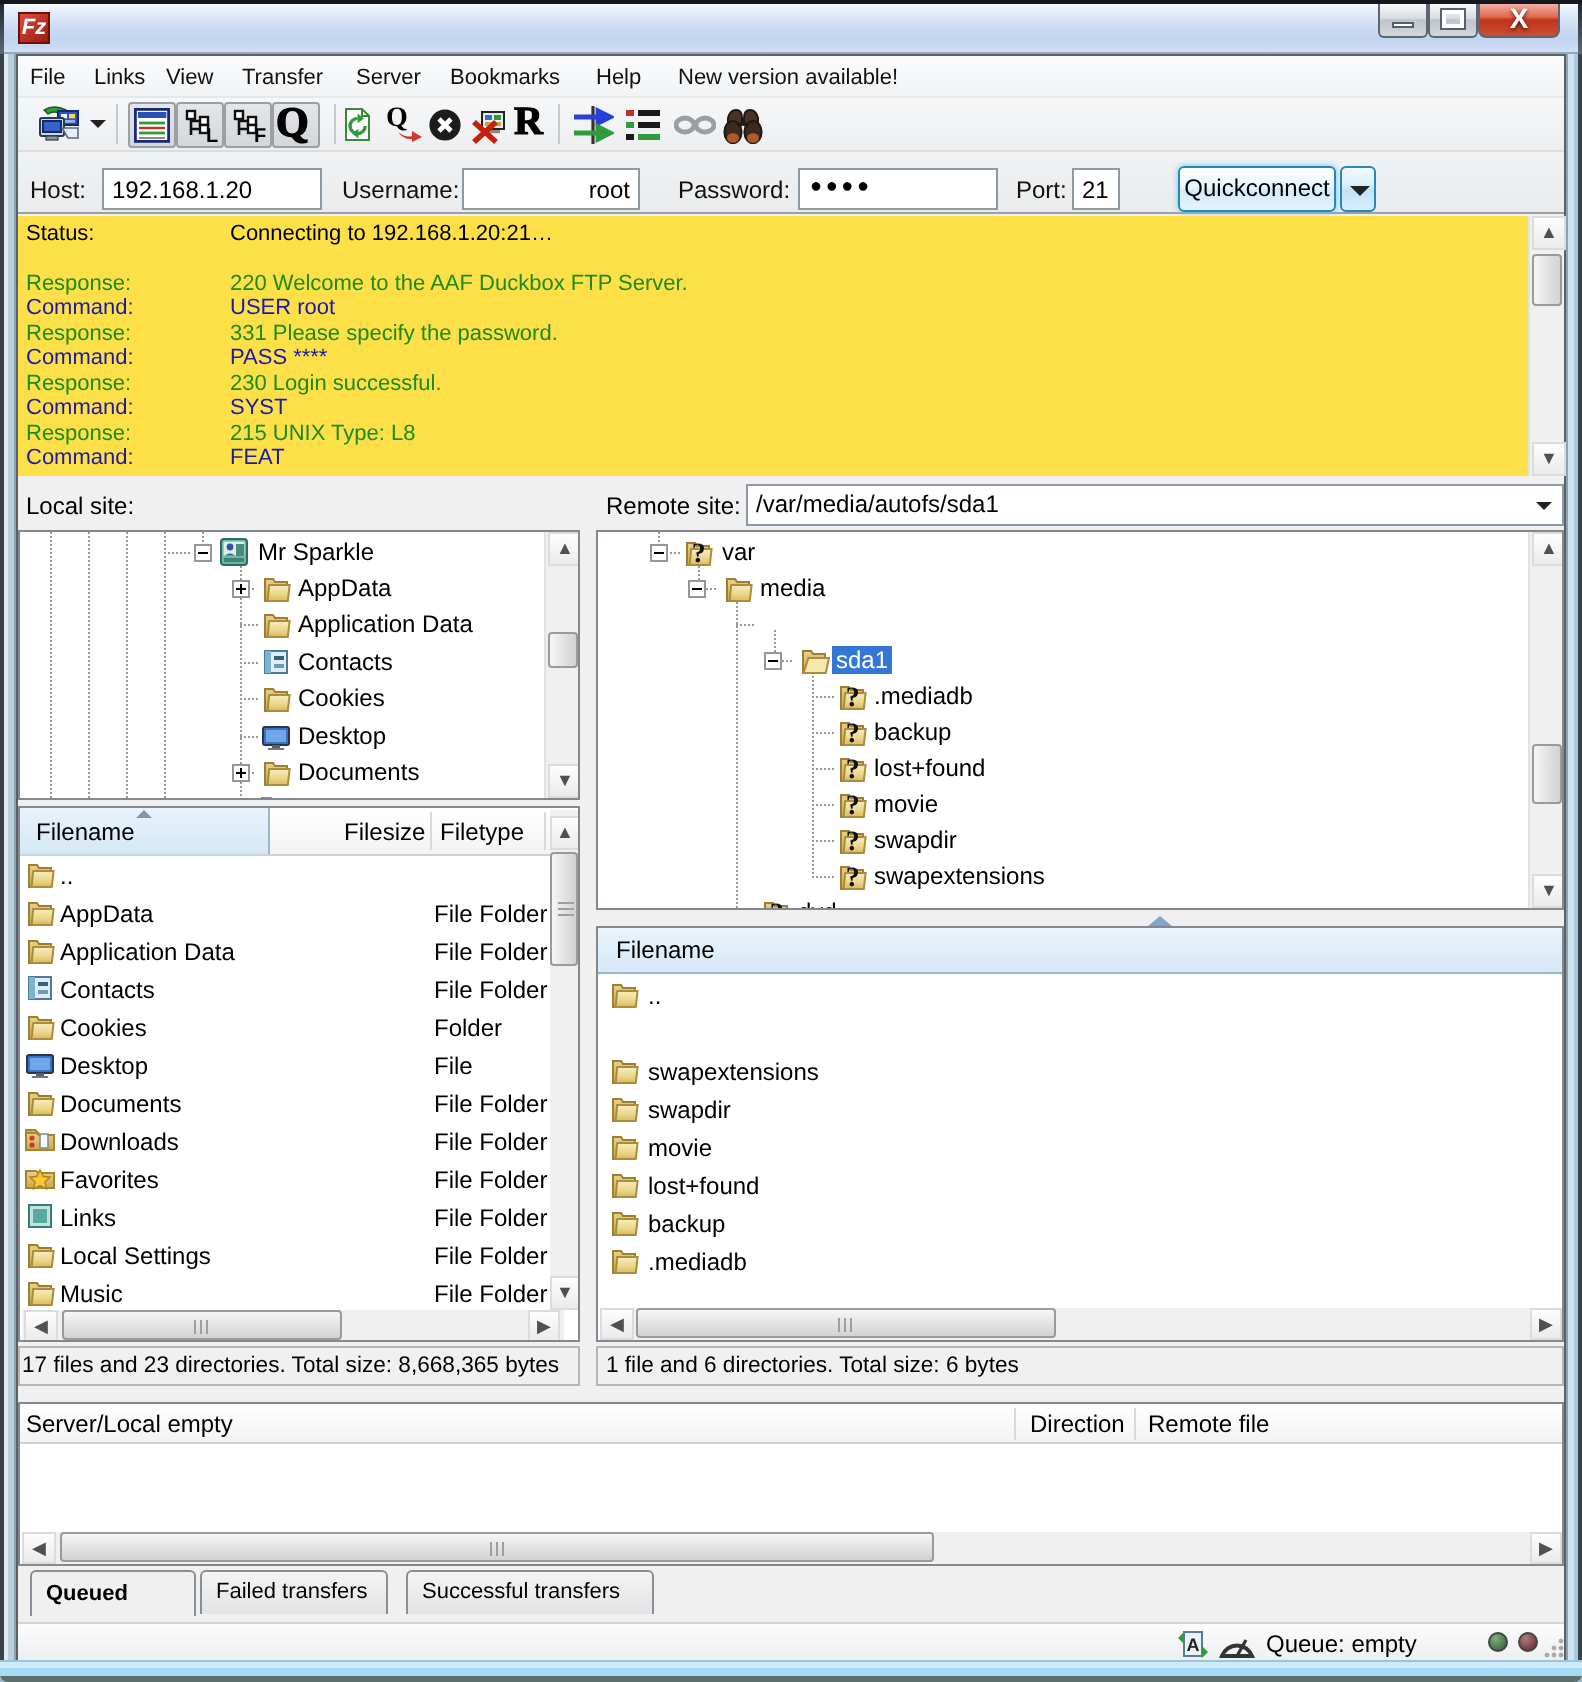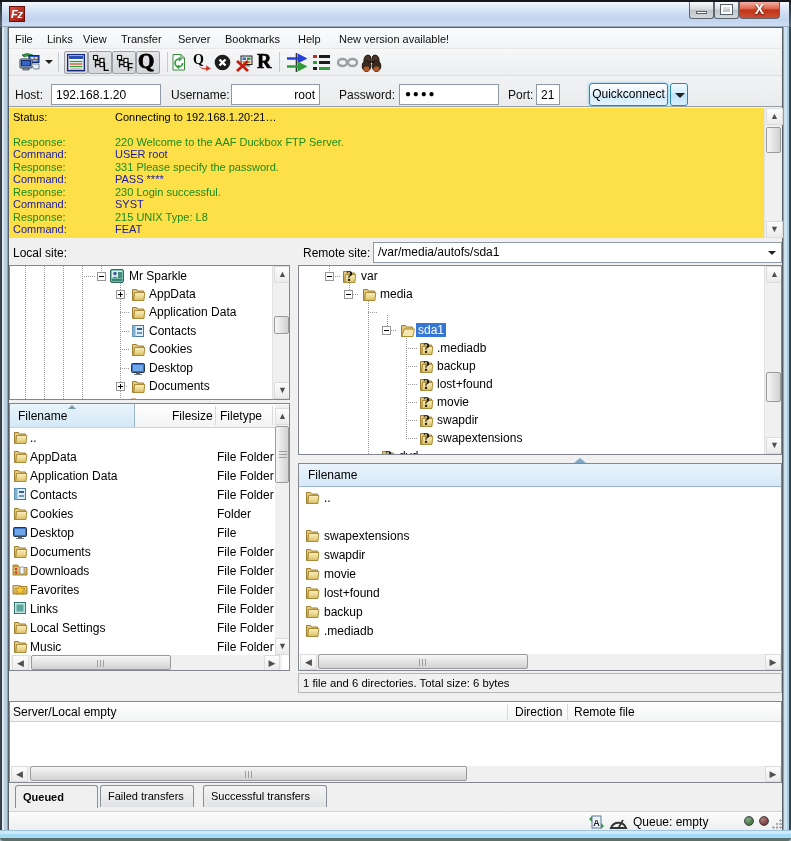--- a/index.html
+++ b/index.html
@@ -641,20 +641,21 @@
           <span style="position:absolute;left:25px;top:2px;">.mediadb</span>
         </div>
       <div class="sb-h" style="left:1px; top:190px; width:482px; height:16px;">
         <div class="sb-btn-h" style="left:0; top:0;">◀</div>
         <div class="sb-thumb-h" style="left:18px; top:0; width:210px; height:15px;">
             <span style="position:absolute;left:50%;top:4px;width:8px;height:7px;margin-left:-4px;background:repeating-linear-gradient(90deg,#9f9f9f 0 1px, transparent 1px 3px);"></span>
           </div>
         <div class="sb-btn-h" style="left:465px; top:0; width:16px;">▶</div>
       </div>
     </div>
+    <div class="statusline" style="left:0; top:645px; width:281px; height:20px; padding:3px 1px;">17 files and 23 directories. Total size: 8,668,365 bytes</div>
     <div class="statusline" style="left:289px; top:645px; width:484px; height:20px; padding:3px 4px;">1 file and 6 directories. Total size: 6 bytes</div>
     <div id="queue" class="panel" style="left:0; top:673px; width:773px; height:82px;">
       <div class="lhead" style="left:0; top:0; width:771px; height:20px;">
         <span style="position:absolute;left:3px;top:3px;">Server/Local empty</span>
         <div class="hsep" style="left:497px;height:16px;"></div>
         <span style="position:absolute;left:505px;top:3px;">Direction</span>
         <div class="hsep" style="left:557px;height:16px;"></div>
         <span style="position:absolute;left:564px;top:3px;">Remote file</span>
       </div>
       <div class="sb-h" style="left:1px; top:64px; width:771px; height:16px;">

